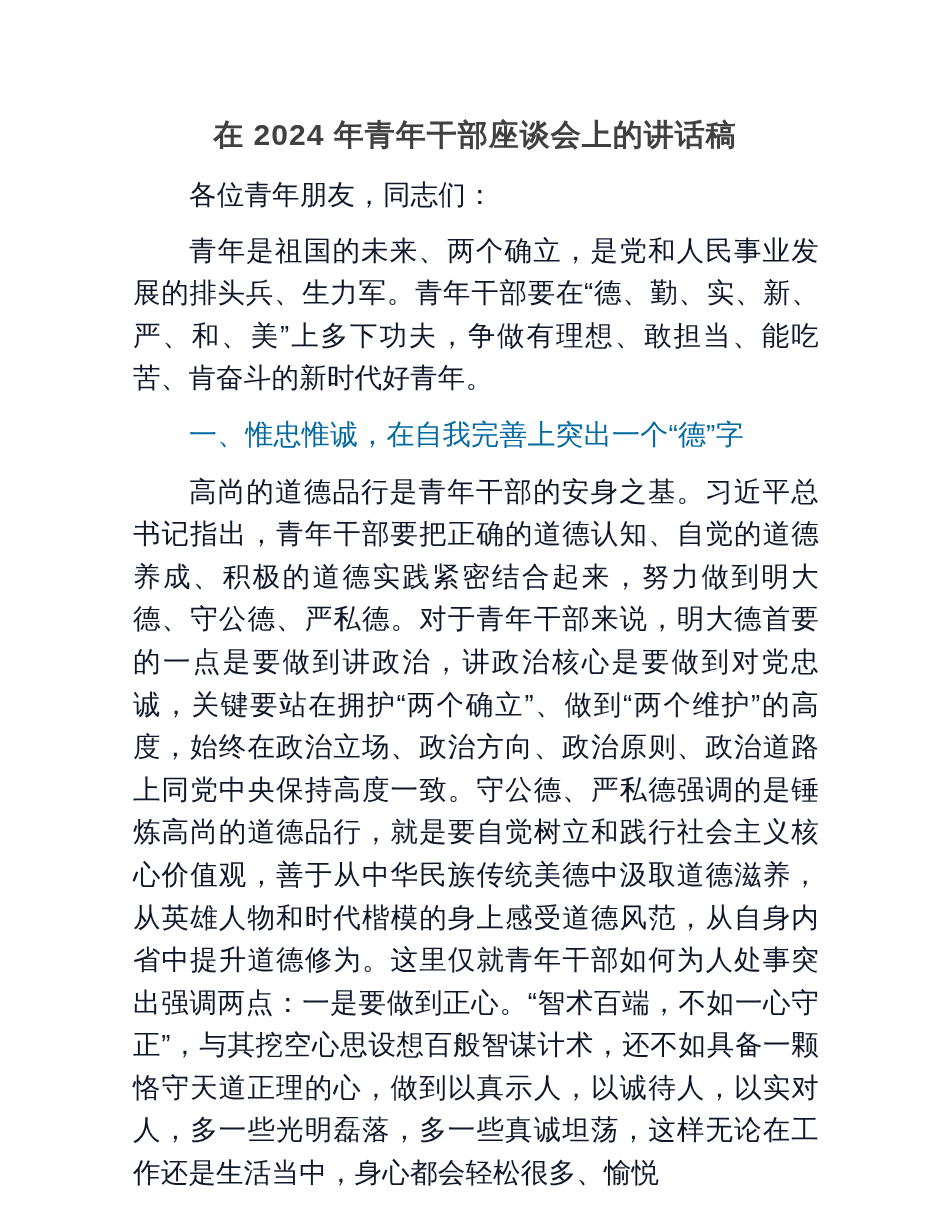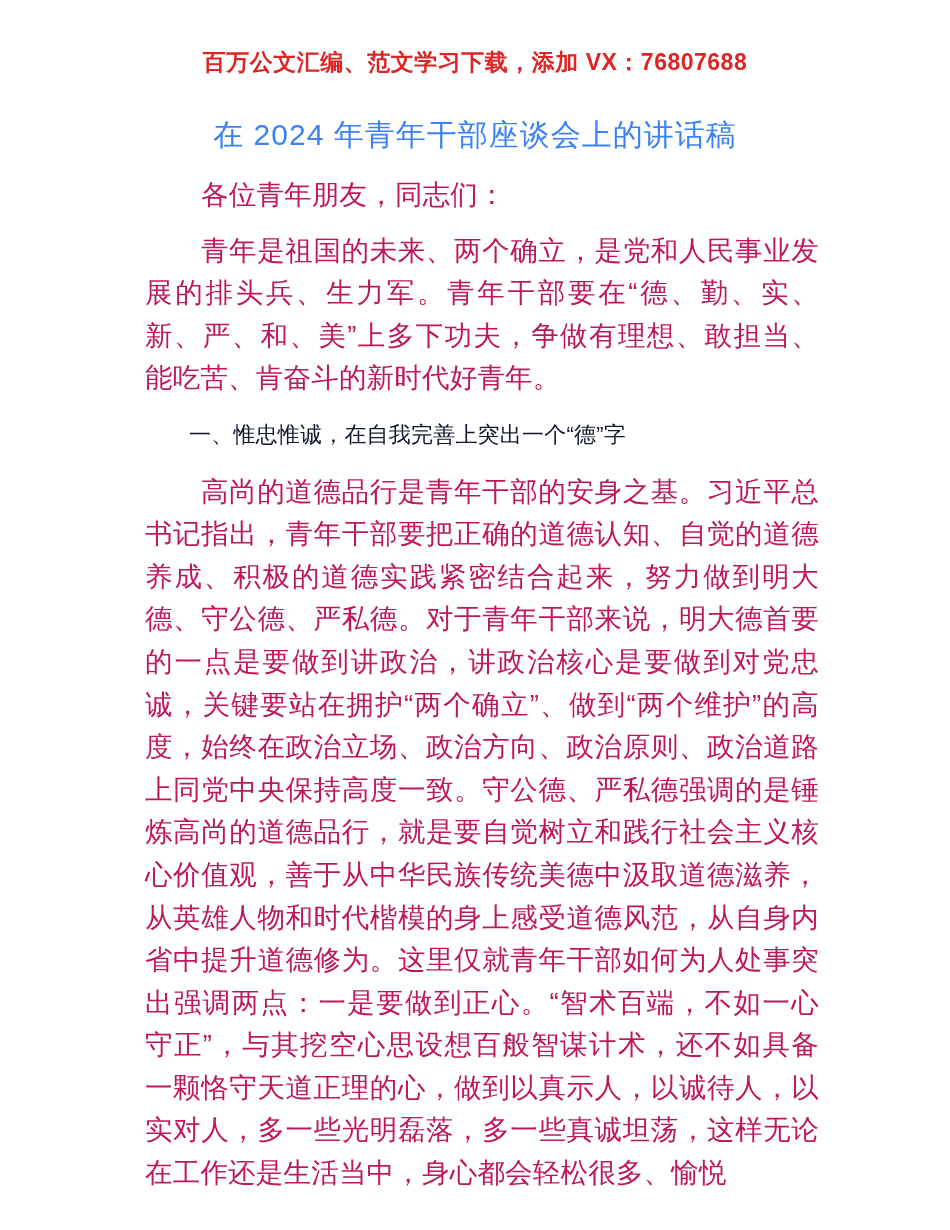--- a/index.html
+++ b/index.html
@@ -42,66 +42,65 @@
   }
 
   
   .doc-title {
     position: absolute;
     left: 0;
     top: 114px;
     width: 950px;
     text-align: center;
     font-size: 30px;
-    font-weight: 400;
+    font-weight: 700;
     letter-spacing: 1px;
     line-height: 42px;
-    color: #3b82f6;
+    color: #404040;
   }
 
   
   .body-col {
     position: absolute;
     left: 133px;
     top: 174px;
     width: 686px;
   }
 
   .para {
     font-size: 27.5px;
     line-height: 42.6px;
     letter-spacing: 0.2px;
     text-align: justify;
     text-justify: inter-ideograph;
-    margin: 0 0 0 12px;
-    color: #be185d;
+    margin: 0 0 0 0;
+    color: #0f172a;
     word-break: break-all;
   }
 
   .para.indent {
     text-indent: 56px;
   }
 
   .gap-sm { height: 13px; }
   .gap-md { height: 14px; }
 
   .heading-para {
-    font-size: 22px;
+    font-size: 28px;
     line-height: 42.6px;
     letter-spacing: 0.2px;
     text-indent: 56px;
-    color: #0f172a;
+    color: #0369a1;
   }
 </style>
 </head>
 <body>
 
 <div class="page">
 
-  <div class="promo-header">百万公文汇编、范文学习下载，添加 VX：76807688</div>
 
   <div class="doc-title">在 2024 年青年干部座谈会上的讲话稿</div>
 
   <div class="body-col">
 
     <div class="para indent">各位青年朋友，同志们：</div>
 
     <div class="gap-sm"></div>
 
     <div class="para indent">青年是祖国的未来、两个确立，是党和人民事业发展的排头兵、生力军。青年干部要在“德、勤、实、新、严、和、美”上多下功夫，争做有理想、敢担当、能吃苦、肯奋斗的新时代好青年。</div>

